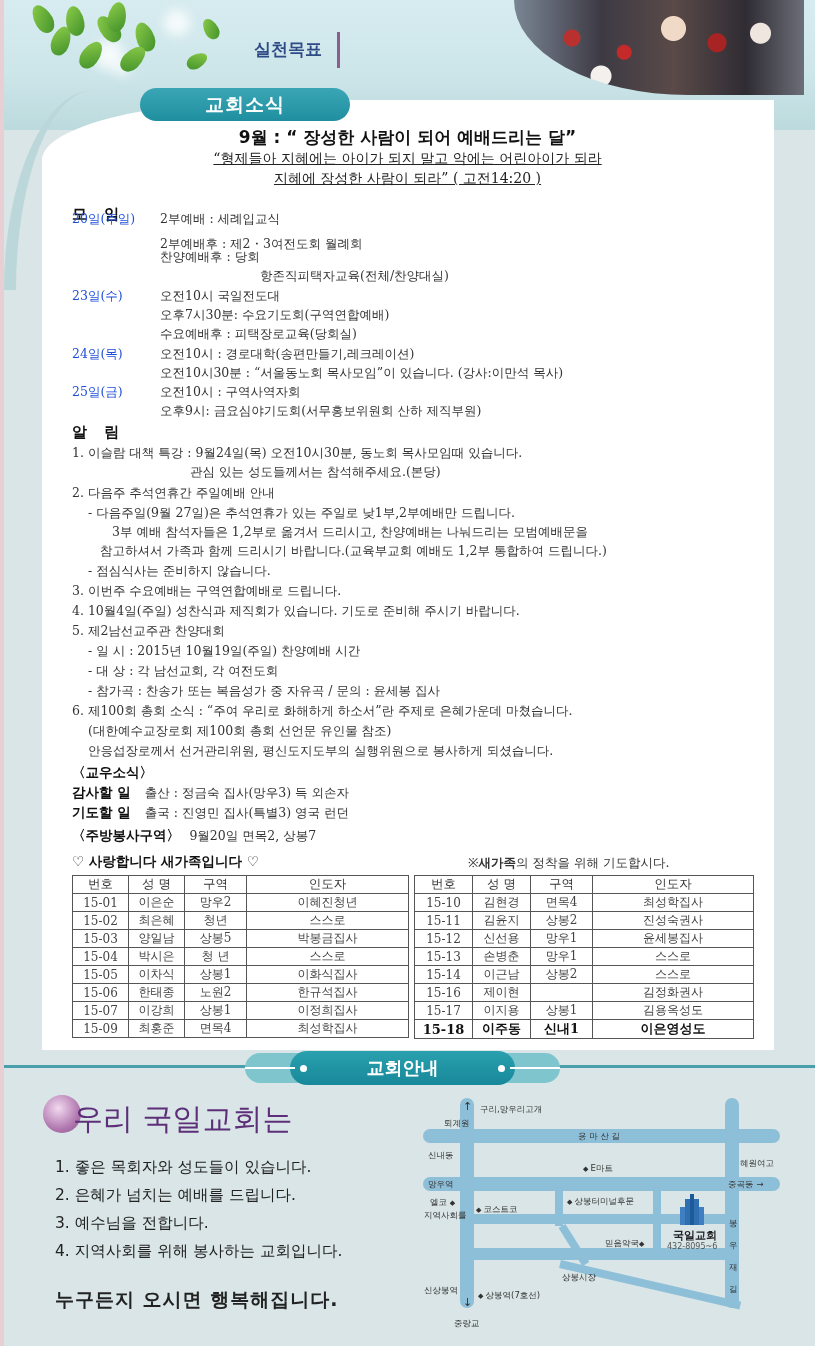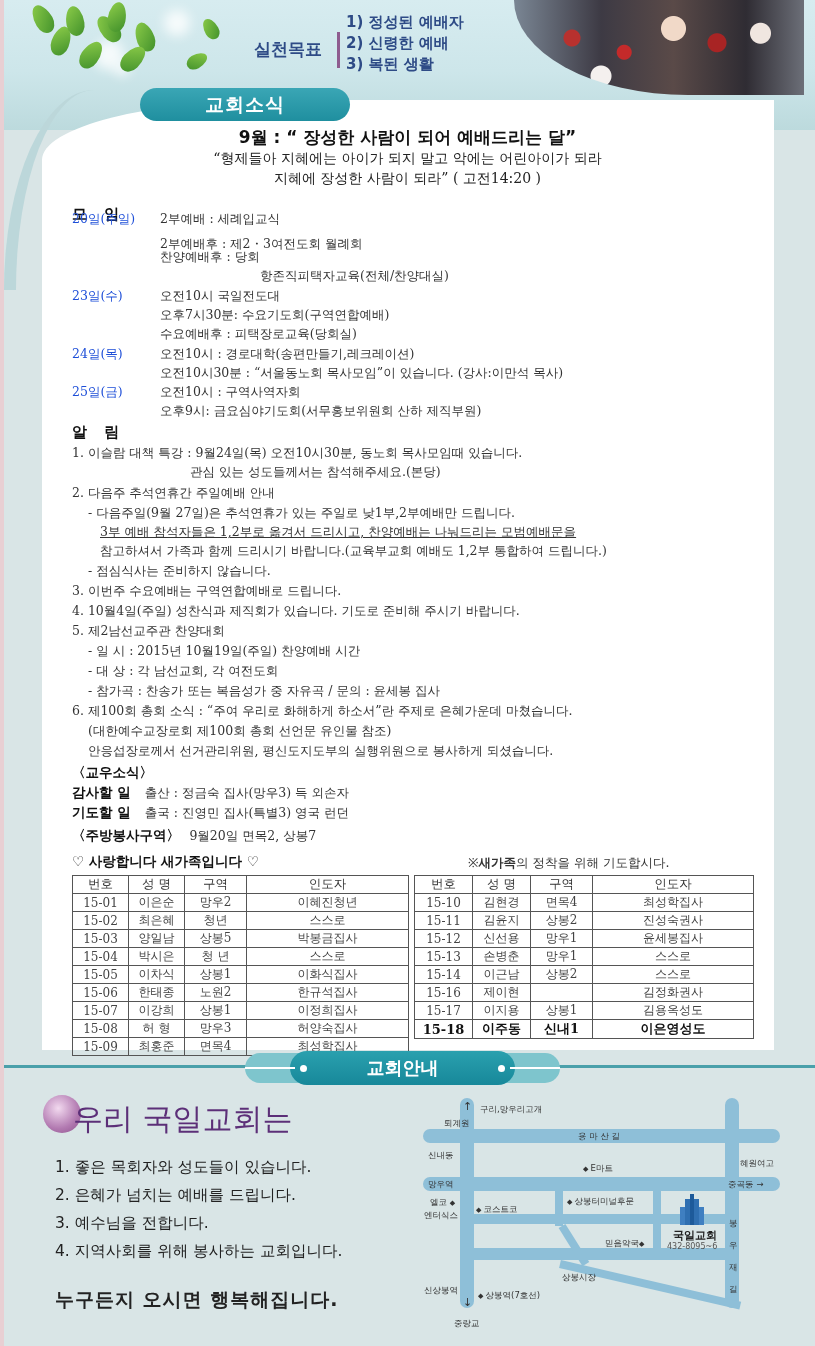--- a/index.html
+++ b/index.html
@@ -47,21 +47,21 @@
   }
 
   .pill-title {
     position: absolute; left: 140px; top: 88px; width: 210px; height: 33px;
     border-radius: 17px; background: linear-gradient(180deg, #3aa6b5, #1f8f9f);
     color: #fff; font-family: "DejaVu Sans", sans-serif; font-weight: bold; font-size: 19px;
     display: flex; align-items: center; justify-content: center; letter-spacing: 1px;
   }
 
   .month-title { position: absolute; left: 0; width: 815px; top: 126px; text-align: center; font-family: "DejaVu Sans", sans-serif; font-weight: bold; font-size: 17px; color: #111; }
-  .verse { position: absolute; left: 0; width: 815px; text-align: center; font-size: 14px; color: #222; }
+  .verse { position: absolute; left: 0; width: 815px; text-align: center; font-size: 14px; color: #222; text-decoration: underline; }
 
   .h2 { position: absolute; left: 72px; font-family: "DejaVu Sans", sans-serif; font-weight: bold; font-size: 15px; letter-spacing: 6px; color: #111; }
 
   .row { position: absolute; font-size: 12.5px; color: #333; white-space: nowrap; }
   .day { position: absolute; left: 72px; font-size: 12.5px; color: #1d4ed8; white-space: nowrap; }
 
   .subhead { position: absolute; left: 72px; font-family: "DejaVu Sans", sans-serif; font-weight: bold; font-size: 13.5px; color: #111; white-space: nowrap; }
   .subhead .plain { font-family: "DejaVu Serif", serif; font-weight: normal; font-size: 12.5px; color: #333; }
 
   
@@ -109,25 +109,20 @@
   <div class="leaf" style="left:78px;top:40px;transform:rotate(35deg);"></div>
   <div class="leaf" style="left:96px;top:14px;transform:rotate(-40deg);"></div>
   <div class="leaf" style="left:104px;top:2px;transform:rotate(10deg);"></div>
   <div class="leaf" style="left:132px;top:22px;transform:rotate(-20deg);"></div>
   <div class="leaf" style="left:120px;top:44px;transform:rotate(45deg);"></div>
   <div class="leaf" style="left:186px;top:50px;transform:rotate(60deg);width:14px;height:22px;"></div>
   <div class="leaf" style="left:200px;top:18px;transform:rotate(-30deg);width:14px;height:22px;"></div>
   <div class="photo"></div>
   <div class="goal-label">실천목표</div>
   <div class="goal-bar"></div>
-  <div class="goal-list">
-    <div>1) 정성된 예배자</div>
-    <div>2) 신령한 예배</div>
-    <div>3) 복된 생활</div>
-  </div>
 </div>
 
 <div class="side-curve"></div>
 <div class="panel"></div>
 
 <div class="pill-title">교회소식</div>
 
 <div class="month-title">9월 : “ 장성한 사람이 되어 예배드리는 달”</div>
 <div class="verse" style="top:150px;">“형제들아 지혜에는 아이가 되지 말고 악에는 어린아이가 되라</div>
 <div class="verse" style="top:170px;">지혜에 장성한 사람이 되라” ( 고전14:20 )</div>
@@ -151,21 +146,21 @@
 
 <div class="day" style="top:384px;">25일(금)</div>
 <div class="row" style="left:160px;top:384px;">오전10시 : 구역사역자회</div>
 <div class="row" style="left:160px;top:403px;">오후9시: 금요심야기도회(서무홍보위원회 산하 제직부원)</div>
 
 <div class="h2" style="top:423px;">알 림</div>
 <div class="row" style="left:72px;top:445px;">1. 이슬람 대책 특강 : 9월24일(목) 오전10시30분, 동노회 목사모임때 있습니다.</div>
 <div class="row" style="left:190px;top:464px;">관심 있는 성도들께서는 참석해주세요.(본당)</div>
 <div class="row" style="left:72px;top:485px;">2. 다음주 추석연휴간 주일예배 안내</div>
 <div class="row" style="left:88px;top:505px;">- 다음주일(9월 27일)은 추석연휴가 있는 주일로 낮1부,2부예배만 드립니다.</div>
-<div class="row" style="left:100px;top:524px;text-decoration:underline;">3부 예배 참석자들은 1,2부로 옮겨서 드리시고, 찬양예배는 나눠드리는 모범예배문을</div>
+<div class="row" style="left:112px;top:524px;">3부 예배 참석자들은 1,2부로 옮겨서 드리시고, 찬양예배는 나눠드리는 모범예배문을</div>
 <div class="row" style="left:100px;top:543px;">참고하셔서 가족과 함께 드리시기 바랍니다.(교육부교회 예배도 1,2부 통합하여 드립니다.)</div>
 <div class="row" style="left:88px;top:563px;">- 점심식사는 준비하지 않습니다.</div>
 <div class="row" style="left:72px;top:583px;">3. 이번주 수요예배는 구역연합예배로 드립니다.</div>
 <div class="row" style="left:72px;top:603px;">4. 10월4일(주일) 성찬식과 제직회가 있습니다. 기도로 준비해 주시기 바랍니다.</div>
 <div class="row" style="left:72px;top:623px;">5. 제2남선교주관 찬양대회</div>
 <div class="row" style="left:88px;top:643px;">- 일   시 : 2015년 10월19일(주일) 찬양예배 시간</div>
 <div class="row" style="left:88px;top:663px;">- 대   상 : 각 남선교회, 각 여전도회</div>
 <div class="row" style="left:88px;top:683px;">- 참가곡 : 찬송가 또는 복음성가 중 자유곡   / 문의 : 윤세봉 집사</div>
 <div class="row" style="left:72px;top:703px;">6. 제100회 총회 소식 : “주여 우리로 화해하게 하소서”란 주제로 은혜가운데 마쳤습니다.</div>
 <div class="row" style="left:88px;top:723px;">(대한예수교장로회 제100회 총회 선언문 유인물 참조)</div>
@@ -240,26 +235,20 @@
         <td>노원2</td>
         <td>한규석집사</td>
       </tr>
   <tr>
         <td>15-07</td>
         <td>이강희</td>
         <td>상봉1</td>
         <td>이정희집사</td>
       </tr>
   <tr>
-        <td>15-08</td>
-        <td>허  형</td>
-        <td>망우3</td>
-        <td>허양숙집사</td>
-      </tr>
-  <tr>
         <td>15-09</td>
         <td>최홍준</td>
         <td>면목4</td>
         <td>최성학집사</td>
       </tr>
 </tbody>
   </table>
 
 <table class="tbl" style="left:414px;width:340px;">
   <colgroup>
@@ -359,21 +348,21 @@
   <div class="maplabel" style="left:463px;top:1100px;font-size:11px;">↑</div>
   <div class="maplabel" style="left:480px;top:1104px;">구리,망우리고개</div>
   <div class="maplabel" style="left:428px;top:1118px;margin-left:16px;">퇴계원</div>
   <div class="maplabel" style="left:578px;top:1131px;">용 마 산 길</div>
   <div class="maplabel" style="left:428px;top:1150px;">신내동</div>
   <div class="maplabel" style="left:740px;top:1158px;">혜원여고</div>
   <div class="maplabel" style="left:583px;top:1163px;"><span class="mapmark">◆ </span><span>E마트</span></div>
   <div class="maplabel" style="left:428px;top:1179px;">망우역</div>
   <div class="maplabel" style="left:728px;top:1179px;"><span>중곡동</span> <span>→</span></div>
   <div class="maplabel" style="left:430px;top:1197px;"><span>엘코</span> <span class="mapmark">◆</span></div>
-  <div class="maplabel" style="left:424px;top:1210px;">엔터식스</div>
+  <div class="maplabel" style="left:424px;top:1210px;">지역사회를</div>
   <div class="maplabel" style="left:476px;top:1204px;"><span class="mapmark">◆ </span><span>코스트코</span></div>
   <div class="maplabel" style="left:567px;top:1196px;"><span class="mapmark">◆ </span><span>상봉터미널후문</span></div>
   <svg class="bldg" style="left:678px;top:1193px;" viewBox="0 0 28 32">
     <rect x="2" y="14" width="6" height="18" fill="#3f7fc1"></rect>
     <rect x="20" y="14" width="6" height="18" fill="#3f7fc1"></rect>
     <rect x="7" y="6" width="6" height="26" fill="#2f6fb1"></rect>
     <rect x="15" y="6" width="6" height="26" fill="#2f6fb1"></rect>
     <rect x="12" y="1" width="4" height="31" fill="#1d5a9a"></rect>
   </svg>
   <div class="maplabel" style="left:673px;top:1228px;font-size:11px;font-weight:bold;color:#222;">국일교회</div>

